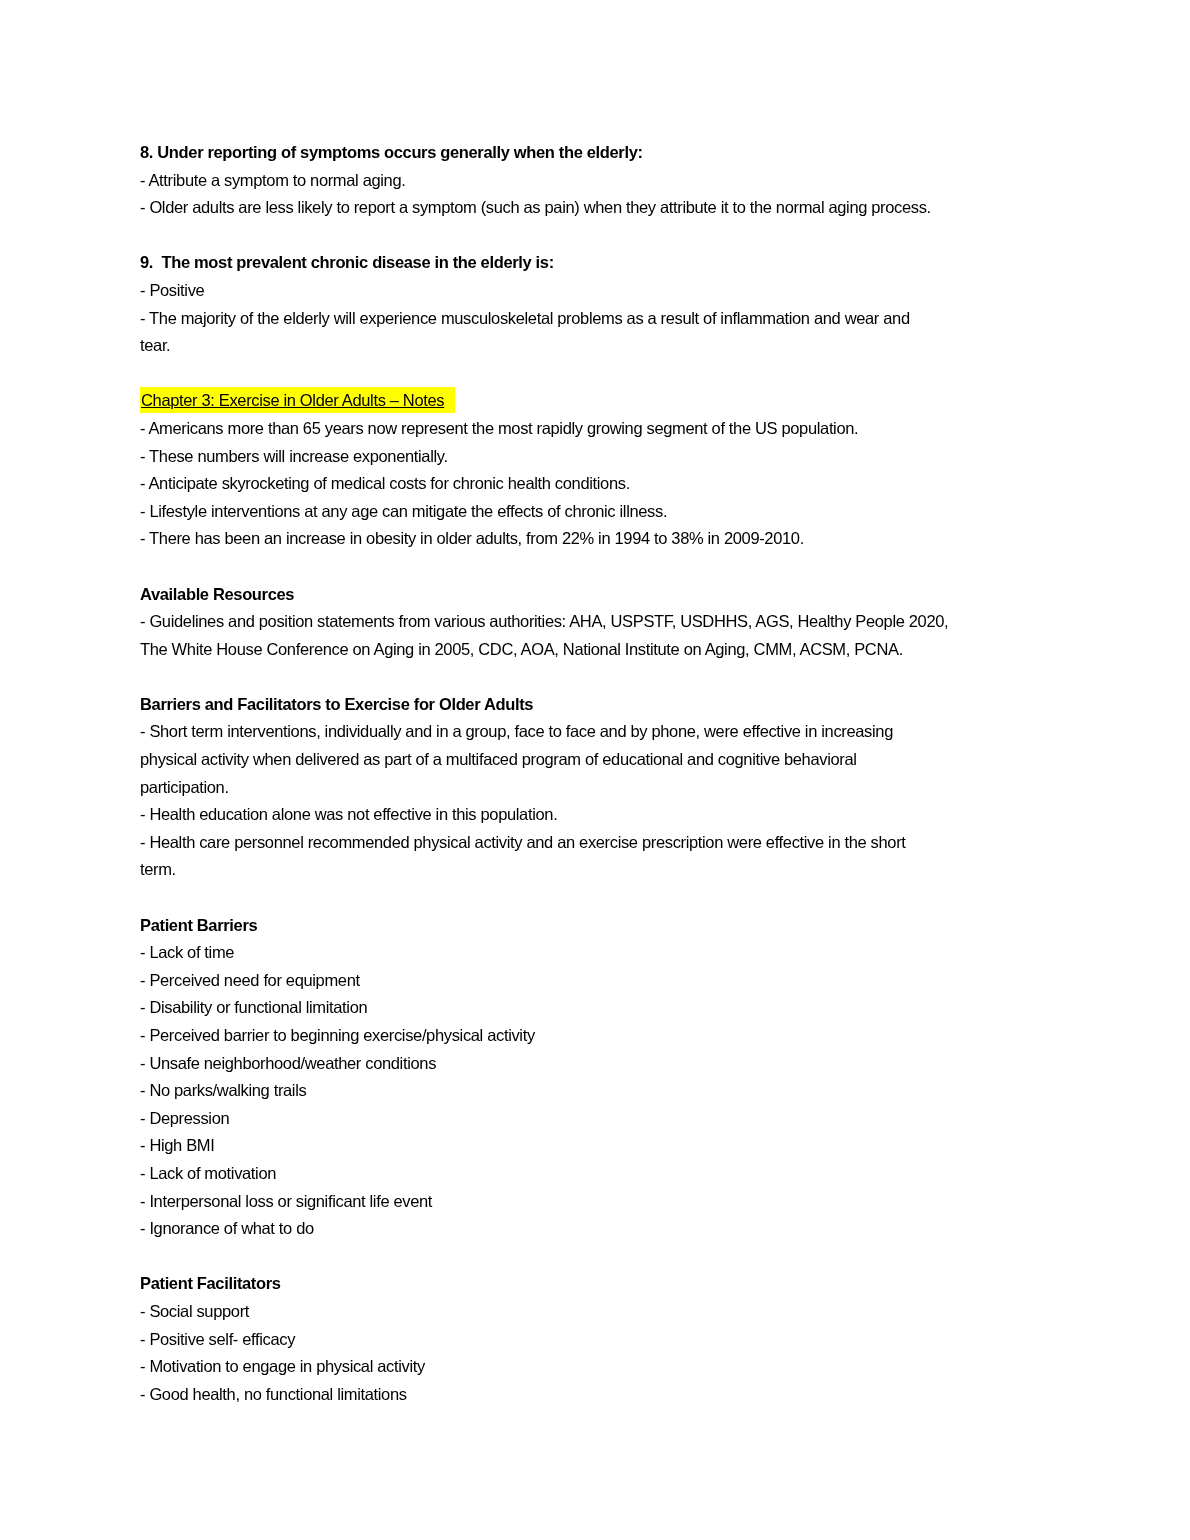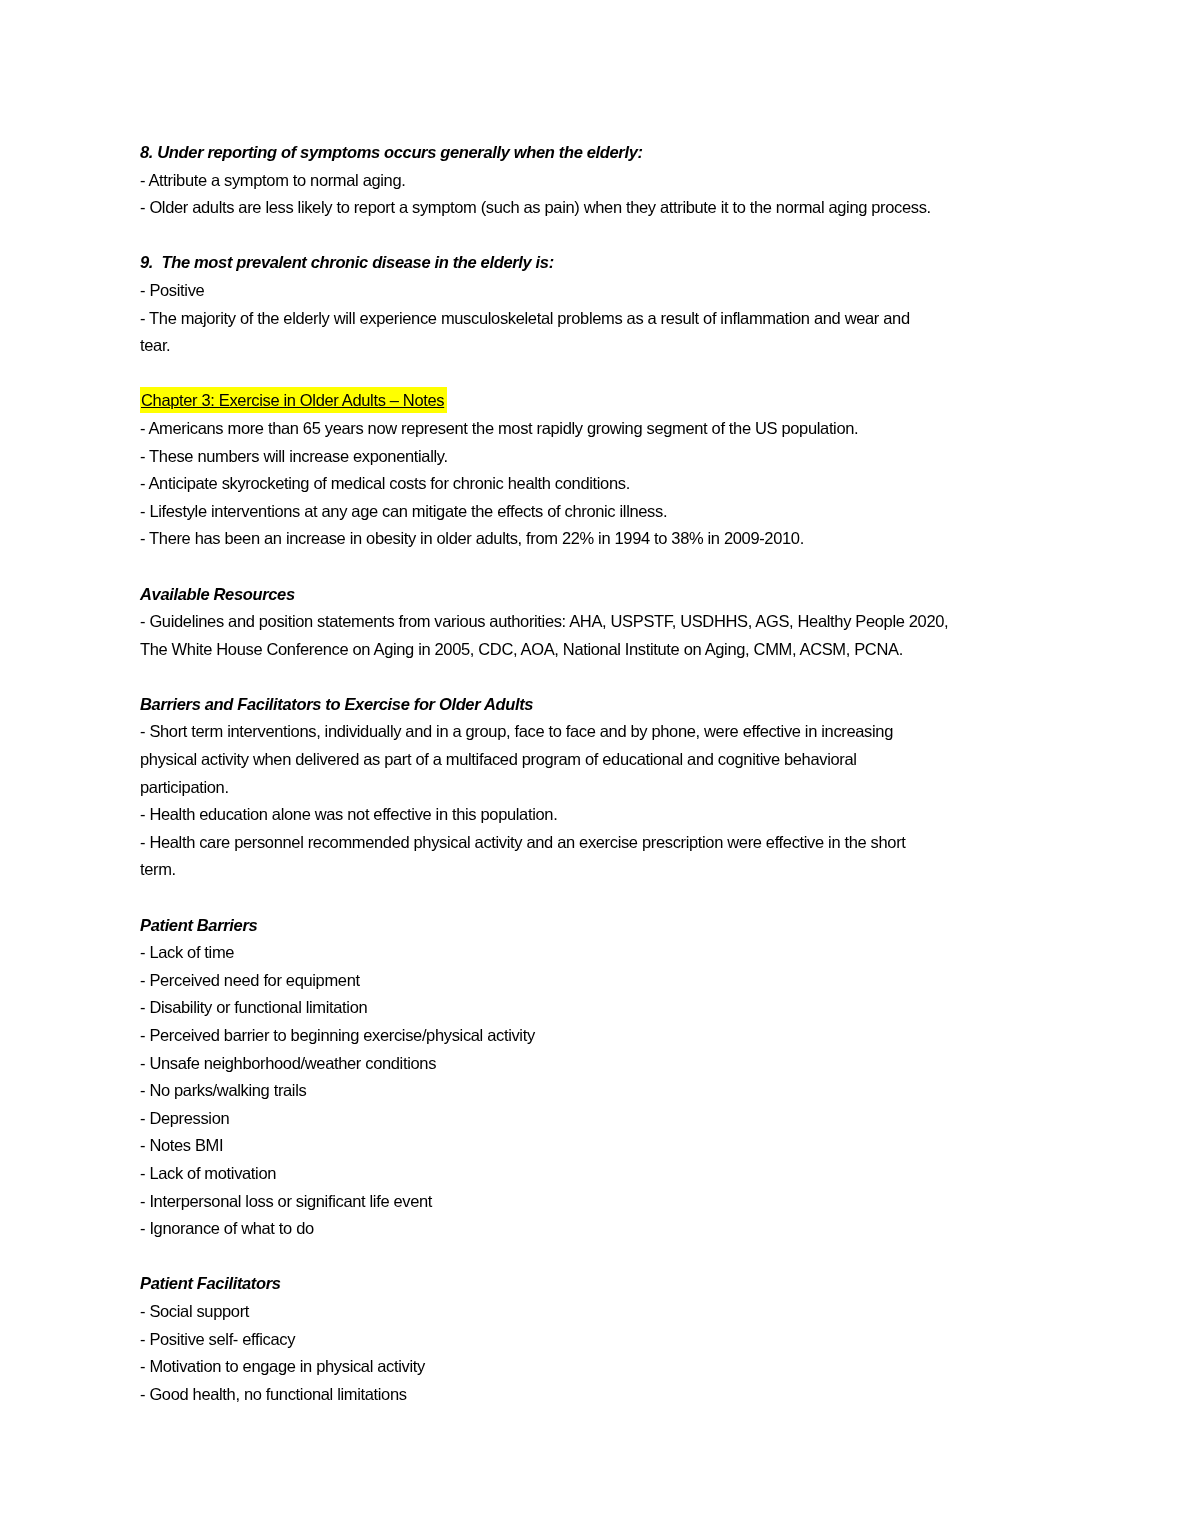--- a/index.html
+++ b/index.html
@@ -20,26 +20,26 @@
   }
   .para {
     margin: 0;
     font-size: 16.5px;
     line-height: 27.6px;
     letter-spacing: -0.35px;
     white-space: pre-wrap;
   }
   .section { margin: 0 0 27.6px 0; }
   .section:last-child { margin-bottom: 4px; }
-  .heading-bold { font-weight: 700; font-style: italic; }
+  .heading-bold { font-weight: 700; }
   .hl {
     background: #ffff00;
     text-decoration: underline;
     text-decoration-color: #000000;
-    padding: 4px 3px 4px 1px;
+    padding: 4px 11px 4px 1px;
   }
 </style>
 </head>
 <body>
 
 <div class="doc-content" id="doc">
     <div class="section">
       <p class="para heading-bold">8. Under reporting of symptoms occurs generally when the elderly:</p>
       <p class="para">- Attribute a symptom to normal aging.</p>
       <p class="para">- Older adults are less likely to report a symptom (such as pain) when they attribute it to the normal aging process.</p>
@@ -74,21 +74,21 @@
     </div>
     <div class="section">
       <p class="para heading-bold">Patient Barriers</p>
       <p class="para">- Lack of time</p>
       <p class="para">- Perceived need for equipment</p>
       <p class="para">- Disability or functional limitation</p>
       <p class="para">- Perceived barrier to beginning exercise/physical activity</p>
       <p class="para">- Unsafe neighborhood/weather conditions</p>
       <p class="para">- No parks/walking trails</p>
       <p class="para">- Depression</p>
-      <p class="para">- Notes BMI</p>
+      <p class="para">- High BMI</p>
       <p class="para">- Lack of motivation</p>
       <p class="para">- Interpersonal loss or significant life event</p>
       <p class="para">- Ignorance of what to do</p>
     </div>
     <div class="section">
       <p class="para heading-bold">Patient Facilitators</p>
       <p class="para">- Social support</p>
       <p class="para">- Positive self- efficacy</p>
       <p class="para">- Motivation to engage in physical activity</p>
       <p class="para">- Good health, no functional limitations</p>

